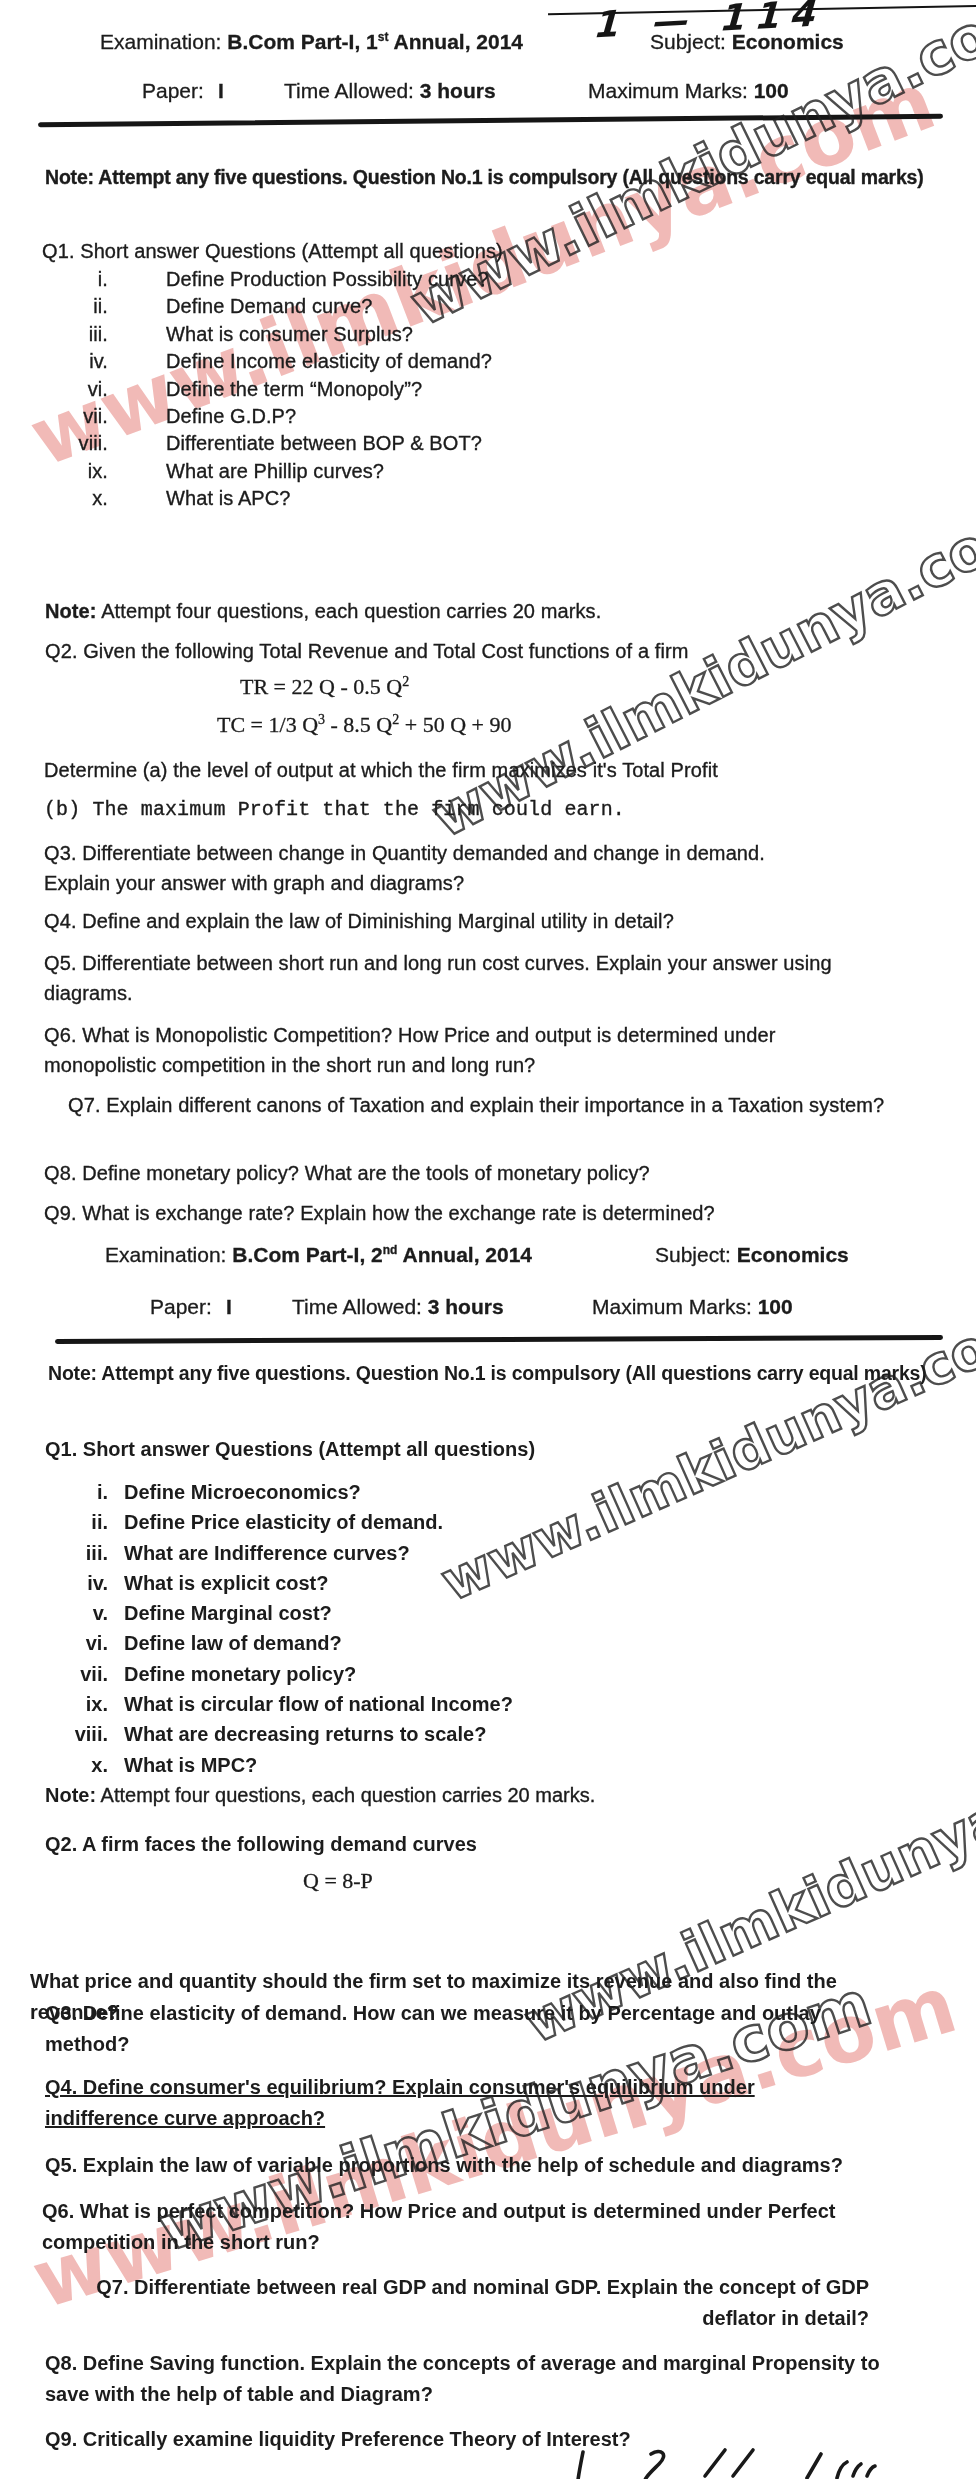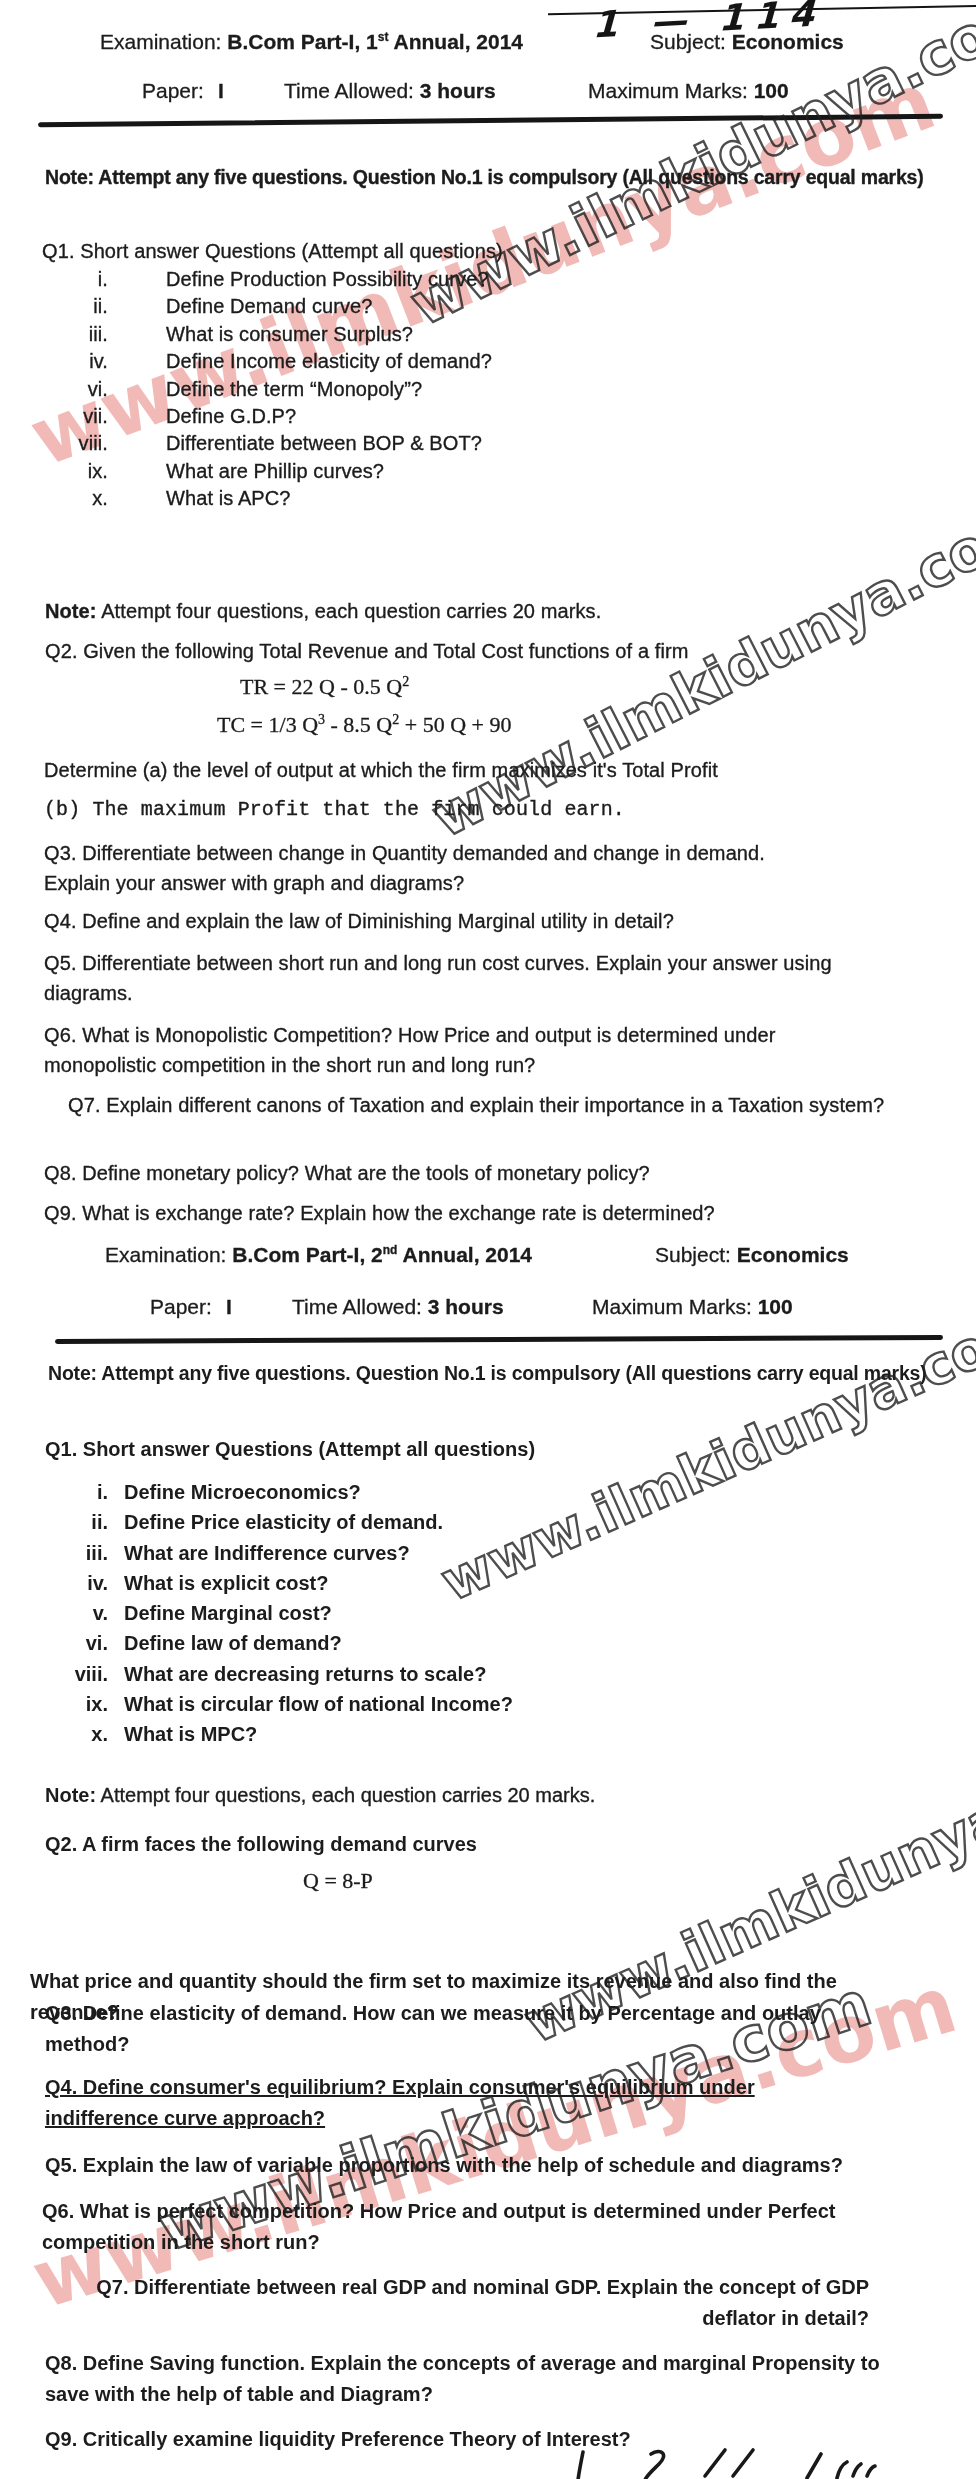--- a/index.html
+++ b/index.html
@@ -126,22 +126,23 @@
 
 <div class="abs s2 q2l" style="left:45px;top:1434px;">Q1. Short answer Questions (Attempt all questions)</div>
 
 <div class="abs s2" style="left:40px;top:1477px;">
   <div class="row2"><span class="num">i.</span><span class="t2">Define Microeconomics?</span></div>
   <div class="row2"><span class="num">ii.</span><span class="t2">Define Price elasticity of demand.</span></div>
   <div class="row2"><span class="num">iii.</span><span class="t2">What are Indifference curves?</span></div>
   <div class="row2"><span class="num">iv.</span><span class="t2">What is explicit cost?</span></div>
   <div class="row2"><span class="num">v.</span><span class="t2">Define Marginal cost?</span></div>
   <div class="row2"><span class="num">vi.</span><span class="t2">Define law of demand?</span></div>
+  <div class="row2"><span class="num">vii.</span><span class="t2">Define monetary policy?</span></div>
+  <div class="row2"><span class="num">ix.</span><span class="t2">What is circular flow of national Income?</span></div>
   <div class="row2"><span class="num">viii.</span><span class="t2">What are decreasing returns to scale?</span></div>
-  <div class="row2"><span class="num">ix.</span><span class="t2">What is circular flow of national Income?</span></div>
   <div class="row2"><span class="num">x.</span><span class="t2">What is MPC?</span></div>
 </div>
 
 <div class="abs s2" style="left:45px;top:1784px;">
   <span>Note:</span><span style="font-weight:normal;-webkit-text-stroke:0.35px currentColor;"> Attempt four questions, each question carries 20 marks.</span>
 </div>
 
 <div class="abs s2 q2l" style="left:45px;top:1829px;">Q2. A firm faces the following demand curves</div>
 <div class="abs eq" style="left:303px;top:1868px;">Q = 8-P</div>
 <div class="abs s2 q2l" style="left:30px;top:1918px;width:896px;margin-top:48px;">What price and quantity should the firm set to maximize its revenue and also find the revenue?</div>

